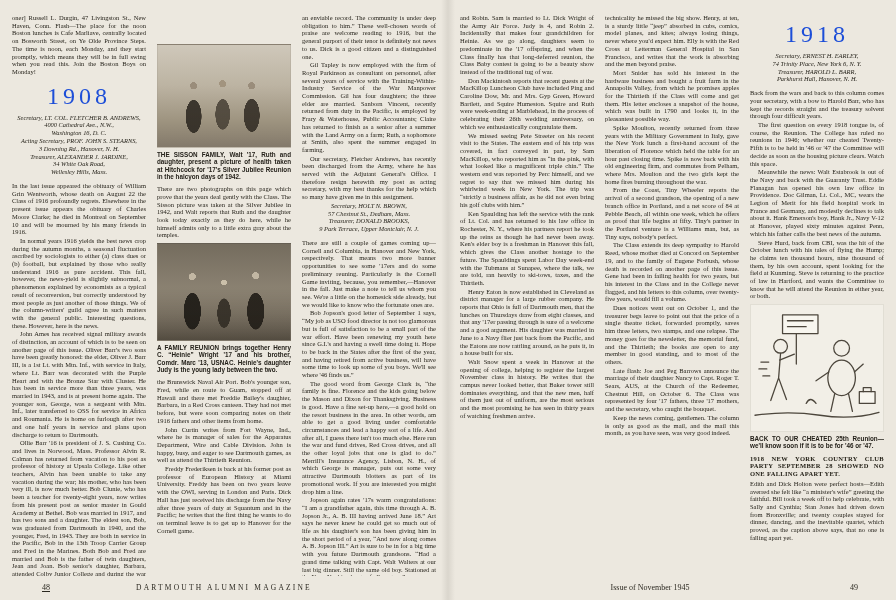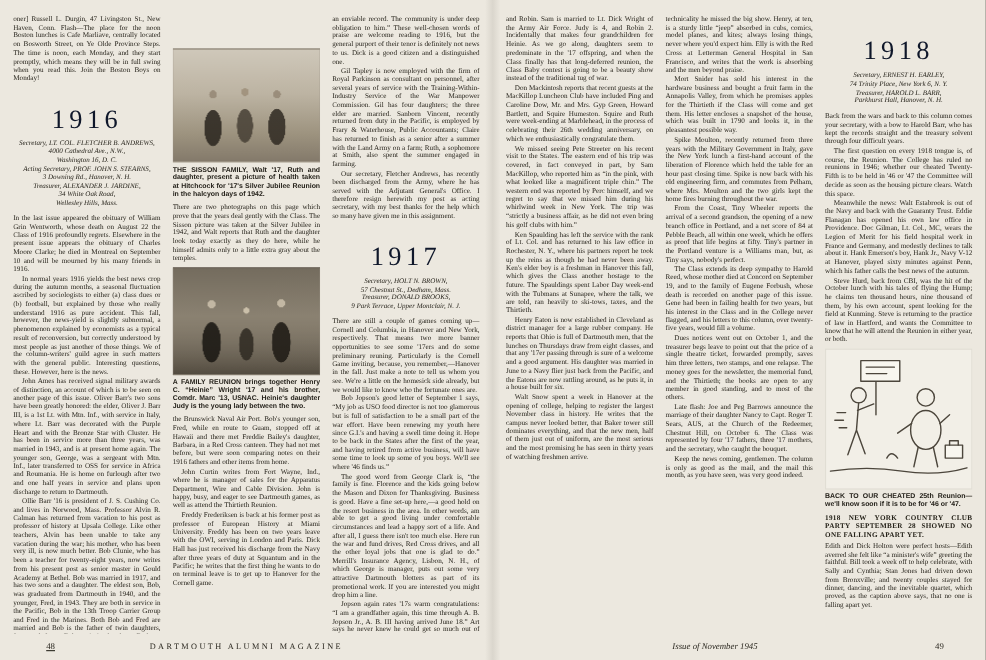--- a/index.html
+++ b/index.html
@@ -10,21 +10,21 @@
   }
   .gutter{position:absolute;left:441px;top:0;width:14px;height:600px;
     background:linear-gradient(90deg,rgba(0,0,0,0) 0%,rgba(60,55,45,.10) 50%,rgba(0,0,0,0) 100%);}
   .col{position:absolute;top:14px;bottom:24px;width:134px;overflow:hidden;}
   .c1{left:12px}.c2{left:157px}.c3{left:302px}
   .c4{left:460px}.c5{left:605px}.c6{left:750px}
   .body-text{font:6.5px/7.7px "Liberation Serif", serif;text-align:justify;color:#26231b;}
   .para{text-indent:8px;margin:0 0 1px 0;}
   .noindent{text-indent:0;}
   .year-heading{font:400 24px/26px "Liberation Serif", serif;text-align:center;
-    letter-spacing:4px;margin:20px 0 5px;color:#0f172a;}
+    letter-spacing:4px;margin:7px 0 5px;color:#1d4ed8;}
   .sec{font:italic 6.4px/7.8px "Liberation Serif", serif;text-align:center;
     white-space:pre-line;margin:0 0 6px 0;color:#26231b;}
   .caption{font:bold 6.3px/7.3px "Liberation Sans", sans-serif;text-align:justify;
     color:#24211a;margin:3px 0 5px 0;}
   .caps-lead{font:6.5px/7.7px "Liberation Serif", serif;font-weight:bold;text-align:justify;
     margin:4px 0 2px 0;letter-spacing:.3px;}
   .photo{width:134px;border:1px solid #9a948742;box-sizing:border-box;}
   .photo1{height:104px;margin-top:30px;
     background:
       radial-gradient(circle 5px at 27% 40%, #9a8d7b 70%, rgba(0,0,0,0) 72%),
@@ -46,32 +46,32 @@
       linear-gradient(180deg,#6b6355 0%,#7d7465 50%,#4f483d 100%);}
   .cartoon{width:134px;height:128px;background:#f2efe7;border:1px solid #9a948730;
     box-sizing:border-box;margin:4px 0 2px 0;}
   .cartoon svg{width:100%;height:100%;display:block;}
   .footer{position:absolute;left:0;right:0;bottom:6px;height:14px;
     font:8px/12px "Liberation Serif", serif;color:#2b2820;}
   .pgnum-left{position:absolute;left:42px;bottom:0;text-decoration:underline;}
   .mag-title{position:absolute;left:12px;width:424px;text-align:center;bottom:0;
     font-size:7.5px;letter-spacing:2.2px;}
   .issue-line{position:absolute;left:460px;width:380px;text-align:center;bottom:0;
-    font-style:italic;font-size:8px;margin-top:36px;}
+    font-size:8px;margin-top:36px;}
   .pgnum-right{position:absolute;right:38px;bottom:0;}
 </style>
 </head>
 <body>
 
 <div class="spread">
   <div class="gutter"></div>
 
   <div class="col c1">
     <div class="body-text para noindent">oner] Russell L. Durgin, 47 Livingston St., New Haven, Conn. Flash—The place for the noon Boston lunches is Cafe Marliave, centrally located on Bosworth Street, on Ye Olde Province Steps. The time is noon, each Monday, and they start promptly, which means they will be in full swing when you read this. Join the Boston Boys on Monday!</div>
-    <div class="year-heading">1916</div>
+    <div class="year-heading">1908</div>
     <div class="sec">Secretary, LT. COL. FLETCHER B. ANDREWS,
 4000 Cathedral Ave., N.W.,
 Washington 16, D. C.
 Acting Secretary, PROF. JOHN S. STEARNS,
 3 Downing Rd., Hanover, N. H.
 Treasurer, ALEXANDER J. JARDINE,
 34 White Oak Road,
 Wellesley Hills, Mass.</div>
     <div class="body-text para noindent">In the last issue appeared the obituary of William Grin Wentworth, whose death on August 22 the Class of 1916 profoundly regrets. Elsewhere in the present issue appears the obituary of Charles Moore Clarke; he died in Montreal on September 10 and will be mourned by his many friends in 1916.</div>
     <div class="body-text para">In normal years 1916 yields the best news crop during the autumn months, a seasonal fluctuation ascribed by sociologists to either (a) class dues or (b) football, but explained by those who really understand 1916 as pure accident. This fall, however, the news-yield is slightly subnormal, a phenomenon explained by economists as a typical result of reconversion, but correctly understood by most people as just another of those things. We of the column-writers' guild agree in such matters with the general public. Interesting questions, these. However, here is the news.</div>
@@ -87,21 +87,20 @@
     <div class="caption">A FAMILY REUNION brings together Henry C. “Heinie” Wright '17 and his brother, Comdr. Marc '13, USNAC. Heinie's daughter Judy is the young lady between the two.</div>
     <div class="body-text para noindent">the Brunswick Naval Air Port. Bob's younger son, Fred, while en route to Guam, stopped off at Hawaii and there met Freddie Bailey's daughter, Barbara, in a Red Cross canteen. They had not met before, but were soon comparing notes on their 1916 fathers and other items from home.</div>
     <div class="body-text para">John Curtin writes from Fort Wayne, Ind., where he is manager of sales for the Apparatus Department, Wire and Cable Division. John is happy, busy, and eager to see Dartmouth games, as well as attend the Thirtieth Reunion.</div>
     <div class="body-text para">Freddy Frederiksen is back at his former post as professor of European History at Miami University. Freddy has been on two years leave with the OWI, serving in London and Paris. Dick Hall has just received his discharge from the Navy after three years of duty at Squantum and in the Pacific; he writes that the first thing he wants to do on terminal leave is to get up to Hanover for the Cornell game.</div>
   </div>
 
   <div class="col c3">
     <div class="body-text para noindent">an enviable record. The community is under deep obligation to him.” These well-chosen words of praise are welcome reading to 1916, but the general purport of their tenor is definitely not news to us. Dick is a good citizen and a distinguished one.</div>
     <div class="body-text para">Gil Tapley is now employed with the firm of Royal Parkinson as consultant on personnel, after several years of service with the Training-Within-Industry Service of the War Manpower Commission. Gil has four daughters; the three elder are married. Sanborn Vincent, recently returned from duty in the Pacific, is employed by Frary &amp; Waterhouse, Public Accountants; Claire has returned to finish as a senior after a summer with the Land Army on a farm; Ruth, a sophomore at Smith, also spent the summer engaged in farming.</div>
     <div class="body-text para">Our secretary, Fletcher Andrews, has recently been discharged from the Army, where he has served with the Adjutant General's Office. I therefore resign herewith my post as acting secretary, with my best thanks for the help which so many have given me in this assignment.</div>
-    <div class="year-heading">1917</div>
     <div class="sec">Secretary, HOLT N. BROWN,
 57 Chestnut St., Dedham, Mass.
 Treasurer, DONALD BROOKS,
 9 Park Terrace, Upper Montclair, N. J.</div>
     <div class="body-text para noindent">There are still a couple of games coming up—Cornell and Columbia, in Hanover and New York, respectively. That means two more banner opportunities to see some '17ers and do some preliminary reuning. Particularly is the Cornell Game inviting, because, you remember,—Hanover in the fall. Just make a note to tell us whom you see. We're a little on the homesick side already, but we would like to know who the fortunate ones are.</div>
     <div class="body-text para">Bob Jopson's good letter of September 1 says, “My job as USO food director is not too glamorous but is full of satisfaction to be a small part of the war effort. Have been renewing my youth here since G.I.'s and having a swell time doing it. Hope to be back in the States after the first of the year, and having retired from active business, will have some time to look up some of you boys. We'll see where '46 finds us.”</div>
     <div class="body-text para">The good word from George Clark is, “the family is fine. Florence and the kids going below the Mason and Dixon for Thanksgiving. Business is good. Have a fine set-up here,—a good hold on the resort business in the area. In other words, am able to get a good living under comfortable circumstances and lead a happy sort of a life. And after all, I guess there isn't too much else. Here run the war and fund drives, Red Cross drives, and all the other loyal jobs that one is glad to do.” Merrill's Insurance Agency, Lisbon, N. H., of which George is manager, puts out some very attractive Dartmouth blotters as part of its promotional work. If you are interested you might drop him a line.</div>
     <div class="body-text para">Jopson again rates '17s warm congratulations: “I am a grandfather again, this time through A. B. Jopson Jr., A. B. III having arrived June 18.” Art says he never knew he could get so much out of life as his daughter's son has been giving him in the short period of a year, “And now along comes A. B. Jopson III.” Art is sure to be in for a big time with you future Dartmouth grandsons. “Had a grand time talking with Capt. Walt Walters at our last big dinner. Still the same old boy. Stationed at the Navy Yard in charge of all surgery.”</div>
   </div>
 

